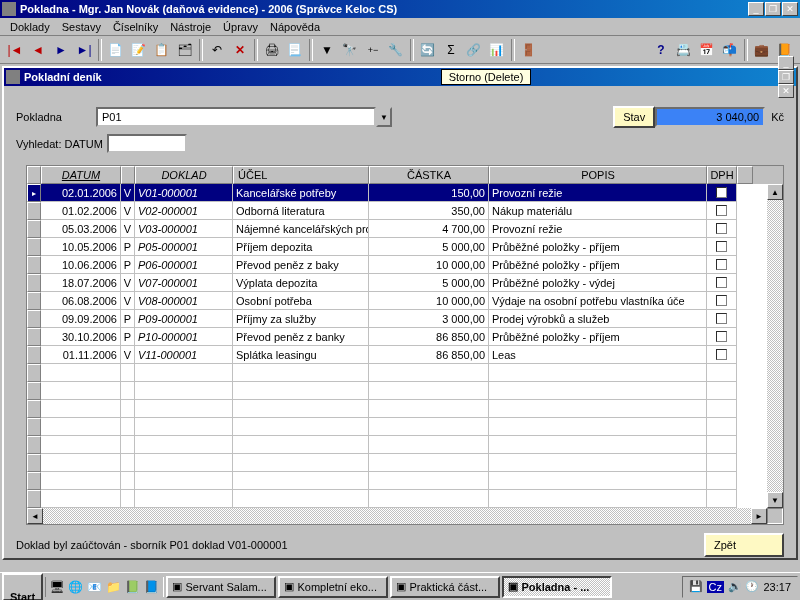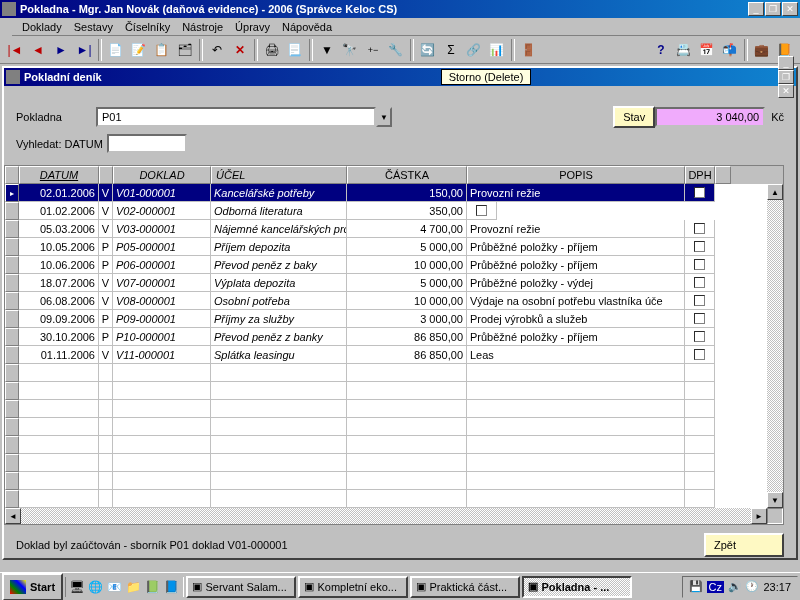--- a/index.html
+++ b/index.html
@@ -2,62 +2,62 @@
 <html><head>
 <meta charset="utf-8">
 <style>
 * { margin: 0; padding: 0; box-sizing: border-box; font-family: "MS Sans Serif", Tahoma, sans-serif; font-size: 11px; }
 body { background: #c0c0c0; width: 800px; height: 600px; overflow: hidden; position: relative; }
 .titlebar { background: linear-gradient(to right, #000080, #1084d0); color: white; height: 18px; display: flex; align-items: center; padding: 0 2px; }
 .titlebar .icon { width: 14px; height: 14px; background: #808080; margin-right: 4px; }
 .titlebar .title { flex: 1; font-weight: bold; }
 .titlebar .sysbtns { display: flex; gap: 1px; }
 .sysbtn { width: 16px; height: 14px; background: #c0c0c0; border: 1px solid; border-color: #fff #404040 #404040 #fff; display: flex; align-items: center; justify-content: center; font-size: 9px; cursor: pointer; }
-.menubar { background: #c0c0c0; height: 18px; display: flex; align-items: center; padding: 0 4px; border-bottom: 1px solid #808080; margin-left: 12px; }
+.menubar { background: #c0c0c0; height: 18px; display: flex; align-items: center; padding: 0 4px; border-bottom: 1px solid #808080; }
 .menuitem { padding: 1px 6px; cursor: pointer; }
 .toolbar { background: #c0c0c0; height: 28px; display: flex; align-items: center; padding: 2px 4px; border-bottom: 1px solid #808080; gap: 1px; }
 .tbtn { width: 22px; height: 22px; border: 1px solid #c0c0c0; display: flex; align-items: center; justify-content: center; cursor: pointer; font-size: 12px; }
 .tsep { width: 4px; height: 22px; margin: 0 2px; border-left: 1px solid #808080; border-right: 1px solid #fff; }
 .tspacer { flex: 1; }
 .subwindow { margin: 2px; border: 2px solid; border-color: #fff #404040 #404040 #fff; background: #c0c0c0; height: 494px; display: flex; flex-direction: column; }
 .subtitle { background: linear-gradient(to right, #000080, #1084d0); color: white; height: 18px; display: flex; align-items: center; padding: 0 2px; }
 .subtitle .icon { width: 14px; height: 14px; background: #808080; margin-right: 4px; }
 .subtitle .t { flex: 1; font-weight: bold; }
 .tooltip-box { background: #ffffe1; border: 1px solid black; padding: 1px 7px; color: black; font-weight: normal; margin-left: 170px; font-size: 11px; }
 .form-area { padding: 20px 12px 6px 12px; }
 .form-row { display: flex; align-items: center; margin-bottom: 6px; }
 .form-label { width: 80px; }
 .combo { display: flex; }
 .combo input { width: 280px; height: 20px; border: 2px inset #c0c0c0; background: white; padding: 0 4px; }
 .combo .drop { width: 16px; height: 20px; background: #c0c0c0; border: 2px outset #c0c0c0; display: flex; align-items: center; justify-content: center; font-size: 8px; cursor: pointer; }
 .btn { background: #fef9c3; border: 2px solid; border-color: #fff #404040 #404040 #fff; padding: 2px 8px; cursor: pointer; height: 22px; display: inline-flex; align-items: center; }
-.stav-field { width: 110px; height: 20px; border: 2px inset #c0c0c0; background: #f0abfc; text-align: right; padding: 0 4px; display: inline-flex; align-items: center; justify-content: flex-end; }
+.stav-field { width: 110px; height: 20px; border: 2px inset #c0c0c0; background: #3b82f6; text-align: right; padding: 0 4px; display: inline-flex; align-items: center; justify-content: flex-end; }
 .search-field { width: 80px; height: 19px; border: 2px inset #c0c0c0; background: white; margin-left: 4px; }
-.grid-wrap { flex: 1; margin: 0 12px 4px 0; display: flex; flex-direction: column; border: 1px solid #808080; background: white; position: relative; }
+.grid-wrap { flex: 1; margin: 0 12px 4px 22px; display: flex; flex-direction: column; border: 1px solid #808080; background: white; position: relative; }
 .grid-head { display: flex; background: #c0c0c0; }
 .gh { border: 1px solid; border-color: #fff #808080 #808080 #fff; height: 18px; display: flex; align-items: center; justify-content: center; font-size: 11px; overflow: hidden; }
 .grid-body { flex: 1; overflow: hidden; background: white; }
 .gr { display: flex; height: 18px; }
 .gc { border-right: 1px solid #c0c0c0; border-bottom: 1px solid #c0c0c0; height: 18px; padding: 1px 3px; overflow: hidden; white-space: nowrap; display: flex; align-items: center; }
 .gr.sel .gc { background: #000080; color: white; }
 .gc.num { justify-content: flex-end; }
 .gc.ctr { justify-content: center; }
-.w0 { width: 14px; } .w1 { width: 80px; } .w2 { width: 14px; } .w3 { width: 98px; font-style: italic; } .w4 { width: 136px; font-style: italic; } .w5 { width: 120px; } .w6 { width: 218px; } .w7 { width: 30px; } .w8 { width: 16px; }
+.w0 { width: 14px; } .w1 { width: 80px; } .w2 { width: 14px; } .w3 { width: 98px; font-style: italic; } .w4 { width: 136px; } .w5 { width: 120px; } .w6 { width: 218px; } .w7 { width: 30px; } .w8 { width: 16px; }
 .rowind { background: #c0c0c0; border: 1px solid; border-color: #fff #808080 #808080 #fff; font-size: 8px; }
 .chk { width: 11px; height: 11px; border: 1px inset #808080; background: white; }
 .hscroll { height: 16px; background: #c0c0c0; display: flex; }
 .sbtn { width: 16px; height: 16px; background: #c0c0c0; border: 1px solid; border-color: #fff #404040 #404040 #fff; display: flex; align-items: center; justify-content: center; font-size: 8px; cursor: pointer; }
 .strack { flex: 1; background: repeating-conic-gradient(#c0c0c0 0% 25%, #ffffff 0% 50%) 50% / 2px 2px; }
 .vscroll { position: absolute; right: 0; top: 18px; bottom: 16px; width: 16px; background: #c0c0c0; display: flex; flex-direction: column; }
 .vstrack { flex: 1; background: repeating-conic-gradient(#c0c0c0 0% 25%, #ffffff 0% 50%) 50% / 2px 2px; }
 .bottom-bar { padding: 4px 12px 8px 12px; display: flex; align-items: center; }
 .status-text { flex: 1; }
 .back-btn { width: 80px; height: 24px; }
 .taskbar { position: absolute; bottom: 0; left: 0; right: 0; height: 28px; background: #c0c0c0; border-top: 1px solid #fff; display: flex; align-items: center; padding: 2px; gap: 2px; }
-.start-btn { background: #c0c0c0; border: 2px solid; border-color: #fff #404040 #404040 #fff; padding: 12px 6px; display: flex; align-items: center; gap: 4px; cursor: pointer; font-weight: bold; height: 22px; }
+.start-btn { background: #c0c0c0; border: 2px solid; border-color: #fff #404040 #404040 #fff; padding: 12px 6px; display: flex; align-items: center; gap: 4px; cursor: pointer; font-weight: bold; height: 22px; flex-direction: column; }
 .start-icon { width: 16px; height: 14px; background: linear-gradient(45deg, red, green, blue, yellow); }
 .ql { display: flex; gap: 1px; padding: 0 2px; border-left: 1px solid #808080; border-right: 1px solid #fff; }
 .qbtn { width: 18px; height: 20px; display: flex; align-items: center; justify-content: center; cursor: pointer; font-size: 12px; }
 .taskbtn { background: #c0c0c0; border: 2px solid; border-color: #fff #404040 #404040 #fff; padding: 1px 4px; height: 22px; display: flex; align-items: center; gap: 3px; cursor: pointer; width: 110px; overflow: hidden; white-space: nowrap; font-size: 11px; }
 .taskbtn.active { border-color: #404040 #fff #fff #404040; background: repeating-conic-gradient(#c0c0c0 0% 25%, #ffffff 0% 50%) 50% / 2px 2px; font-weight: bold; }
 .tray { border: 1px inset #c0c0c0; padding: 1px 6px; height: 22px; display: flex; align-items: center; gap: 4px; margin-left: auto; }
 .clock { font-size: 11px; }
 .u { text-decoration: underline; font-style: italic; }
 </style>
 </head>
@@ -178,20 +178,21 @@
             <div class="chk"></div>
           </div>
         </div>
         <div class="gr">
           <div class="gc rowind w0 ctr"></div>
           <div class="gc w1 num">01.02.2006</div>
           <div class="gc w2 ctr">V</div>
           <div class="gc w3">V02-000001</div>
           <div class="gc w4">Odborná literatura</div>
           <div class="gc w5 num">350,00</div>
+          <div class="gc w6">Nákup materiálu</div>
           <div class="gc w7 ctr">
             <div class="chk"></div>
           </div>
         </div>
         <div class="gr">
           <div class="gc rowind w0 ctr"></div>
           <div class="gc w1 num">05.03.2006</div>
           <div class="gc w2 ctr">V</div>
           <div class="gc w3">V03-000001</div>
           <div class="gc w4">Nájemné kancelářských pros</div>

